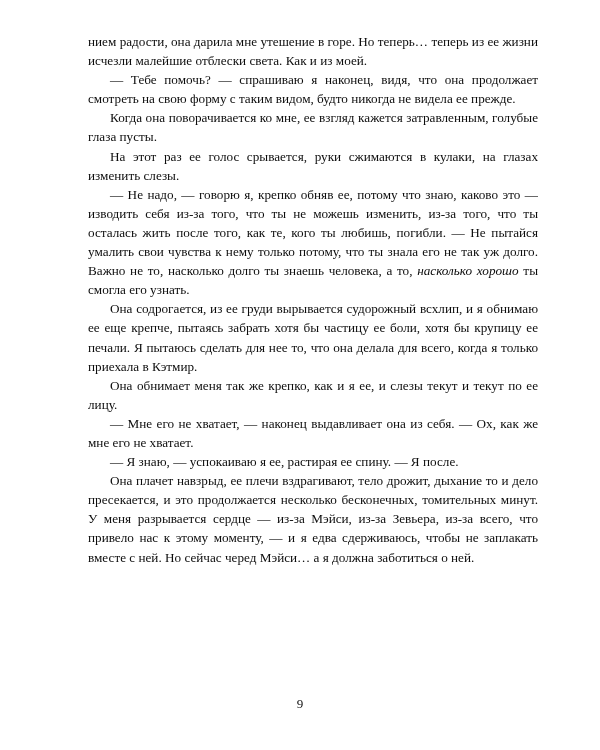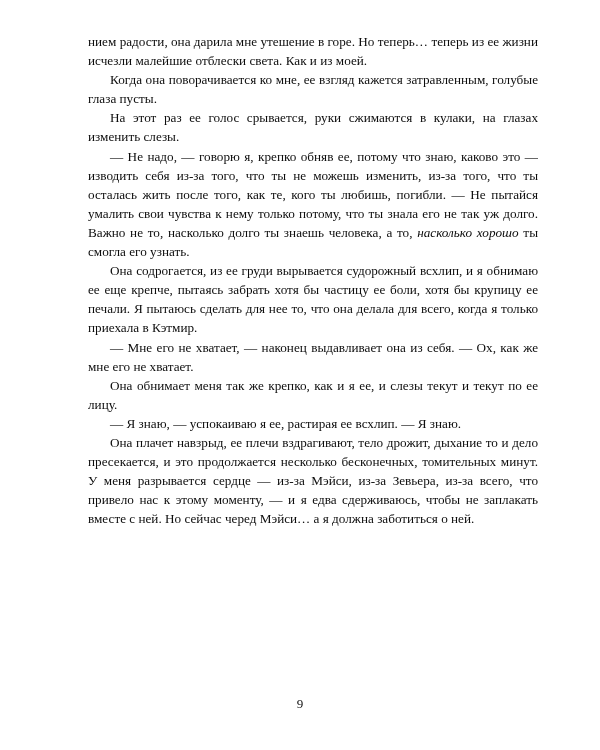--- a/index.html
+++ b/index.html
@@ -47,23 +47,24 @@
     font-size: 13px;
     color: #111111;
   }
 </style>
 </head>
 <body>
 
 <div class="page">
   <div class="body-text" id="body">
       <p class="noindent"><span>нием радости, она дарила мне утешение в горе. Но теперь… теперь из ее жизни исчезли малейшие отблески света. Как и из моей.</span></p>
+      <p><span>— Тебе помочь? — спрашиваю я наконец, видя, что она продолжает смотреть на свою форму с таким видом, будто никогда не видела ее прежде.</span></p>
       <p><span>Когда она поворачивается ко мне, ее взгляд кажется затравленным, голубые глаза пусты.</span></p>
       <p><span>На этот раз ее голос срывается, руки сжимаются в кулаки, на глазах изменить слезы.</span></p>
       <p><span>— Не надо, — говорю я, крепко обняв ее, потому что знаю, каково это — изводить себя из-за того, что ты не можешь изменить, из-за того, что ты осталась жить после того, как те, кого ты любишь, погибли. — Не пытайся умалить свои чувства к нему только потому, что ты знала его не так уж долго. Важно не то, насколько долго ты знаешь человека, а то, </span><em>насколько хорошо</em><span> ты смогла его узнать.</span></p>
       <p><span>Она содрогается, из ее груди вырывается судорожный всхлип, и я обнимаю ее еще крепче, пытаясь забрать хотя бы частицу ее боли, хотя бы крупицу ее печали. Я пытаюсь сделать для нее то, что она делала для всего, когда я только приехала в Кэтмир.</span></p>
+      <p><span>Она обнимает меня так же крепко, как и я ее, и слезы текут и текут по ее лицу.</span></p>
       <p><span>— Мне его не хватает, — наконец выдавливает она из себя. — Ох, как же мне его не хватает.</span></p>
-      <p><span>Она обнимает меня так же крепко, как и я ее, и слезы текут и текут по ее лицу.</span></p>
-      <p><span>— Я знаю, — успокаиваю я ее, растирая ее всхлип. — Я знаю.</span></p>
+      <p><span>— Я знаю, — успокаиваю я ее, растирая ее спину. — Я после.</span></p>
       <p><span>Она плачет навзрыд, ее плечи вздрагивают, тело дрожит, дыхание то и дело пресекается, и это продолжается несколько бесконечных, томительных минут. У меня разрывается сердце — из-за Мэйси, из-за Зевьера, из-за всего, что привело нас к этому моменту, — и я едва сдерживаюсь, чтобы не заплакать вместе с ней. Но сейчас черед Мэйси… а я должна заботиться о ней.</span></p>
     </div>
   <div class="folio">9</div>
 </div>
 
 </body></html>

